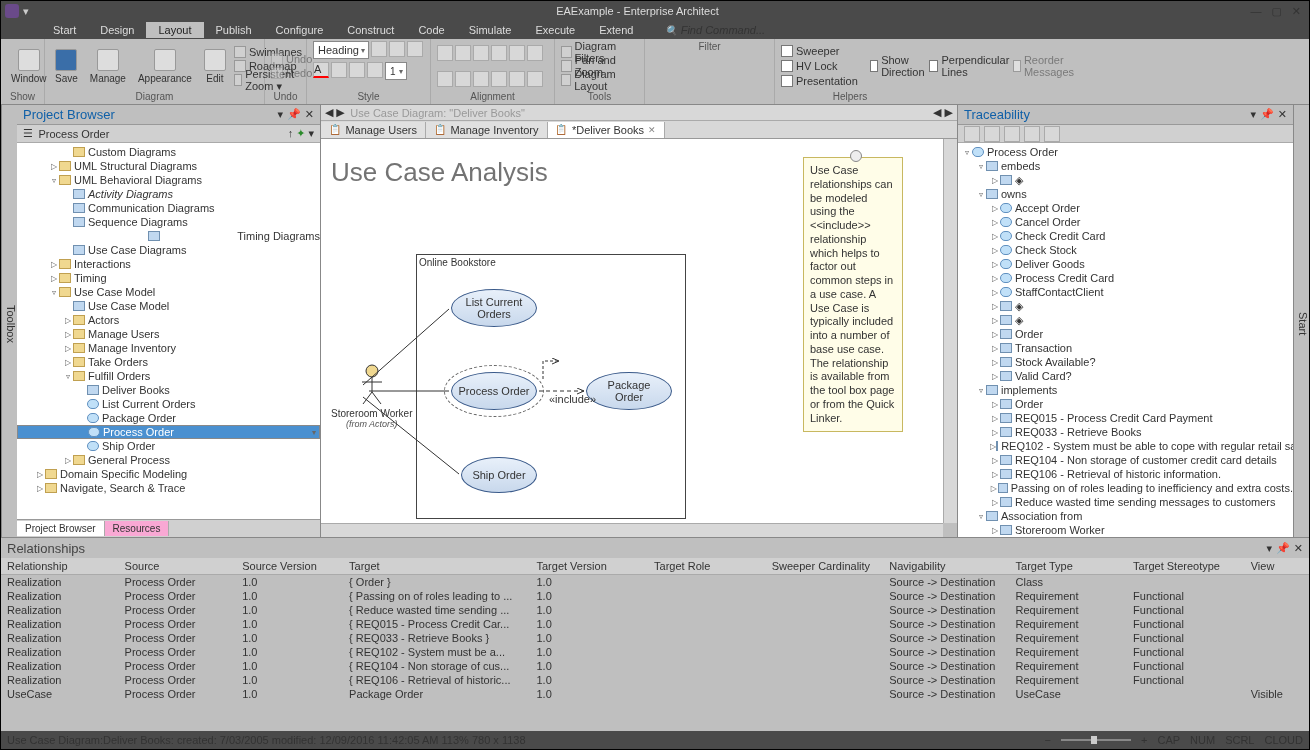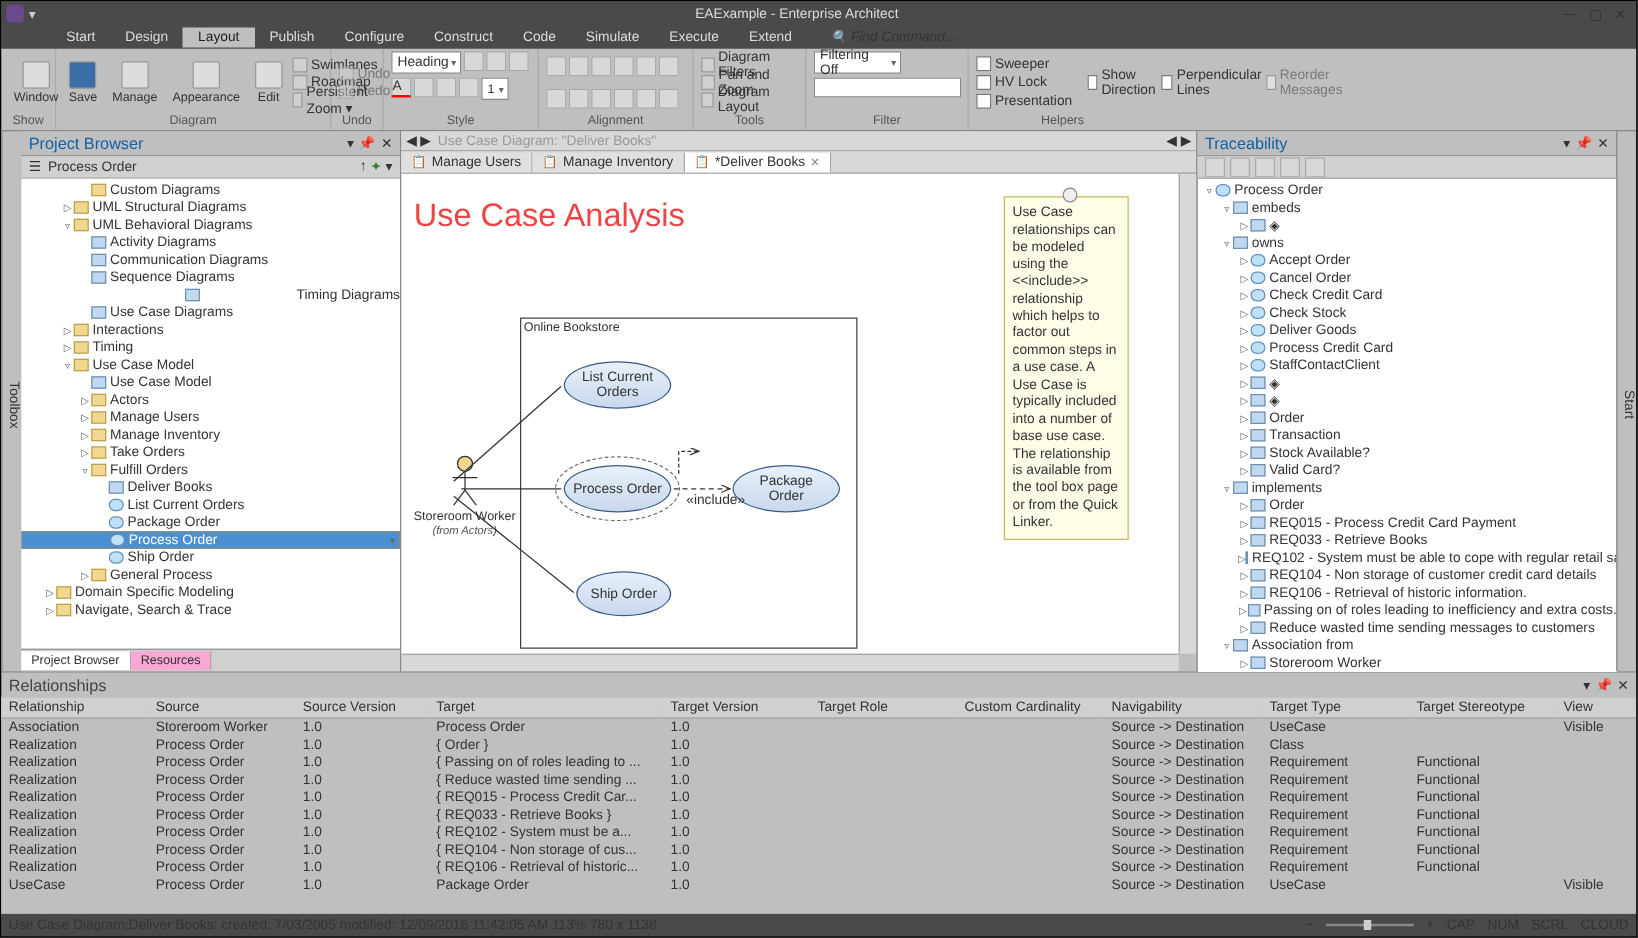--- a/index.html
+++ b/index.html
@@ -51,21 +51,21 @@
 .center{flex:1;background:#bfbfbf;display:flex;flex-direction:column;min-width:0}
 .crumbbar{height:16px;background:#d8d8d8;display:flex;align-items:center;padding:0 4px;font-size:10px;color:#666;border-bottom:1px solid #aaa}
 .doctabs{height:18px;background:#d8d8d8;display:flex;align-items:center;border-bottom:1px solid #999}
 .doctab{padding:2px 8px;font-size:10px;background:#e0e0e0;border-right:1px solid #aaa;display:flex;align-items:center;gap:4px}
 .doctab.active{background:#fff}
 .doctab .x{font-size:9px;color:#888}
 .canvaswrap{flex:1;background:#bfbfbf;position:relative;overflow:hidden}
 .canvas{position:absolute;inset:0 14px 14px 0;background:#fff;overflow:hidden}
 .scrollv{position:absolute;right:0;top:0;bottom:14px;width:14px;background:#d8d8d8;border-left:1px solid #aaa}
 .scrollh{position:absolute;left:0;right:14px;bottom:0;height:14px;background:#d8d8d8;border-top:1px solid #aaa}
-.htitle{position:absolute;left:10px;top:18px;font-size:26px;color:#ef4444}
+.htitle{position:absolute;left:10px;top:18px;font-size:26px;color:#737373}
 .note{position:absolute;right:40px;top:18px;width:100px;background:#fffde8;border:1px solid #c8b860;padding:6px;font-size:9.5px;line-height:1.25;color:#333}
 .note .pin{position:absolute;top:-8px;left:46px;width:12px;height:12px;border:1px solid #888;background:#eee;border-radius:50%}
 .boundary{position:absolute;left:95px;top:115px;width:270px;height:265px;border:1px solid #444}
 .boundary .bt{text-align:left;font-size:10px;padding:2px;color:#333}
 .actor{position:absolute;left:10px;top:225px;text-align:center}
 .actor svg{display:block;margin:0 auto}
 .actor .nm{font-size:10px;margin-top:2px}
 .actor .fr{font-size:9px;font-style:italic;color:#555}
 .usecase{position:absolute;border:1px solid #3a5a8a;background:linear-gradient(#e8f0fa,#c8d8ec);border-radius:50%;display:flex;align-items:center;justify-content:center;font-size:10px;padding:0 6px;text-align:center}
 .usecase.selected{outline:1px dashed #666;outline-offset:6px}
@@ -213,26 +213,20 @@
             <span>Pan and Zoom</span>
           </div>
     <div class="li">
             <span>Diagram Layout</span>
           </div>
   </div>
       </div>
       <div class="lbl">Tools</div>
     </div>
   <div class="rgroup" style="width:130px">
-      <div class="items" style="flex-direction:column;align-items:flex-start;gap:3px">
-    <div class="sel" style="width:70px">
-          <span>Filtering Off</span>
-        </div>
-    <input style="width: 118px; height: 16px; border: 1px solid rgb(136, 136, 136); background: rgb(255, 255, 255);">
-  </div>
       <div class="lbl">Filter</div>
     </div>
   <div class="rgroup" style="width:150px;border-right:none">
       <div class="items" style="gap:12px">
     <div style="display:flex;flex-direction:column;gap:1px">
       <div class="chk">
             <span>Sweeper</span>
           </div>
       <div class="chk">
             <span>HV Lock</span>
@@ -282,21 +276,21 @@
         <div class="tnode" style="padding-left: 32px;">
           <span class="exp">▷</span>
           <span class="ico pk"></span>
           <span>UML Structural Diagrams</span>
         </div>
         <div class="tnode" style="padding-left: 32px;">
           <span class="exp">▿</span>
           <span class="ico pk"></span>
           <span>UML Behavioral Diagrams</span>
         </div>
-        <div class="tnode" style="padding-left: 46px;">
+        <div class="tnode" style="padding-left: 46px; font-style: italic;">
           <span class="exp"></span>
           <span class="ico dg"></span>
           <span>Activity Diagrams</span>
         </div>
         <div class="tnode" style="padding-left: 46px;">
           <span class="exp"></span>
           <span class="ico dg"></span>
           <span>Communication Diagrams</span>
         </div>
         <div class="tnode" style="padding-left: 46px;">
@@ -640,41 +634,28 @@
   <div class="reltable">
     <table>
         <thead>
           <tr id="rel-head">
             <th style="width: 110px;">Relationship</th>
             <th style="width: 110px;">Source</th>
             <th style="width: 100px;">Source Version</th>
             <th style="width: 110px;">Target</th>
             <th style="width: 110px;">Target Version</th>
             <th style="width: 110px;">Target Role</th>
-            <th style="width: 110px;">Custom Cardinality</th>
+            <th style="width: 110px;">Sweeper Cardinality</th>
             <th style="width: 110px;">Navigability</th>
             <th style="width: 110px;">Target Type</th>
             <th style="width: 110px;">Target Stereotype</th>
             <th style="width: 60px;">View</th>
           </tr>
         </thead>
         <tbody id="rel-body">
-          <tr>
-            <td>Association</td>
-            <td>Storeroom Worker</td>
-            <td>1.0</td>
-            <td>Process Order</td>
-            <td>1.0</td>
-            <td></td>
-            <td></td>
-            <td>Source -&gt; Destination</td>
-            <td>UseCase</td>
-            <td></td>
-            <td>Visible</td>
-          </tr>
           <tr>
             <td>Realization</td>
             <td>Process Order</td>
             <td>1.0</td>
             <td>{ Order }</td>
             <td>1.0</td>
             <td></td>
             <td></td>
             <td>Source -&gt; Destination</td>
             <td>Class</td>

